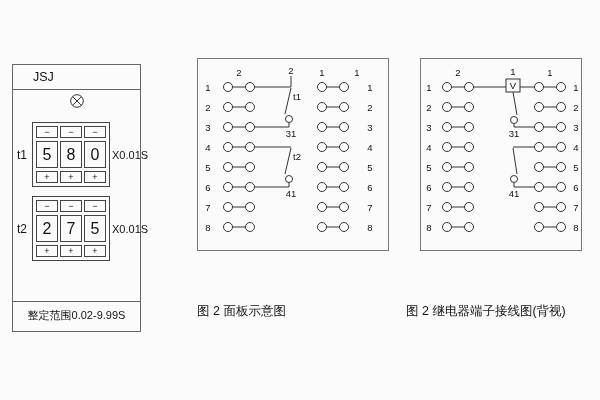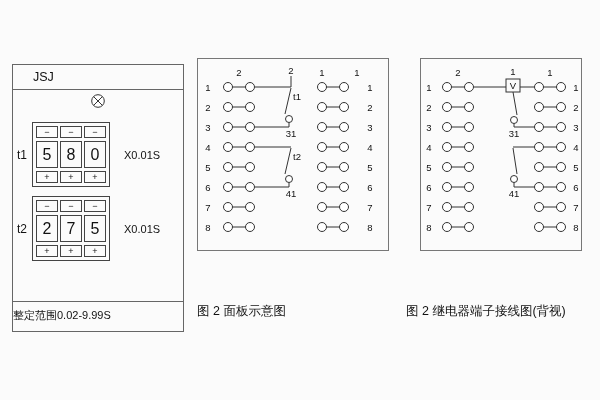--- a/index.html
+++ b/index.html
@@ -1,31 +1,31 @@
 <!DOCTYPE html>
 <html><head>
 <meta charset="utf-8">
 <style>
   *{margin:0;padding:0;box-sizing:border-box}
   html,body{width:600px;height:400px}
   body{background:#fbfbfb;font-family:"Liberation Sans",sans-serif;color:#111;position:relative;overflow:hidden}
   
-  .panel{position:absolute;left:12px;top:64px;width:172px;height:268px;border:1px solid #666;background:#fbfbfb}
+  .panel{position:absolute;left:12px;top:64px;width:129px;height:268px;border:1px solid #666;background:#fbfbfb}
   .panel-title{display:flex;gap:12px;height:25px;align-items:center;padding-left:20px;border-bottom:1px solid #666;font-size:12.5px}
   .lamp{position:absolute;top:28px;left:0;width:100%;text-align:center;line-height:0}
   .wheel-group{position:absolute;left:4px;display:flex;align-items:center}
   .wg1{top:57px}.wg2{top:131px}
   .wlabel{width:15px;font-size:12px}
   .wheel-box{border:1px solid #444;padding:3px;display:flex;gap:2px;background:#fbfbfb}
   .wcol{display:flex;flex-direction:column;gap:3px;width:22px}
   .wbtn{height:12px;border:1px solid #444;font-size:9px;line-height:10px;text-align:center}
   .wdigit{height:27px;border:1px solid #444;font-size:16px;display:flex;align-items:center;justify-content:center}
-  .wunit{margin-left:14px;font-size:11px;white-space:nowrap}
+  .wunit{margin-left:2px;font-size:11px;white-space:nowrap}
   .range-line{position:absolute;top:236px;left:0;width:100%;border-top:1px solid #666}
-  .range-text{position:absolute;top:243px;left:0;width:100%;font-size:11px;white-space:nowrap}
+  .range-text{position:absolute;top:243px;left:0;width:100%;text-align:center;font-size:11px;white-space:nowrap}
   
   .figbox{position:absolute;border:1px solid #777;background:#fbfbfb}
   .f2{left:197px;top:58px;width:192px;height:193px}
   .f3{left:420px;top:58px;width:162px;height:193px}
   .caption{position:absolute;top:303px;font-size:12.5px;white-space:nowrap}
   .cap2{left:197px;width:192px}
   .cap3{left:406px;width:190px}
   svg .w{stroke:#333;stroke-width:1;fill:none}
   svg .t{fill:#fff;stroke:#333;stroke-width:1}
   svg .cb{fill:#fbfbfb;stroke:#333;stroke-width:1}

